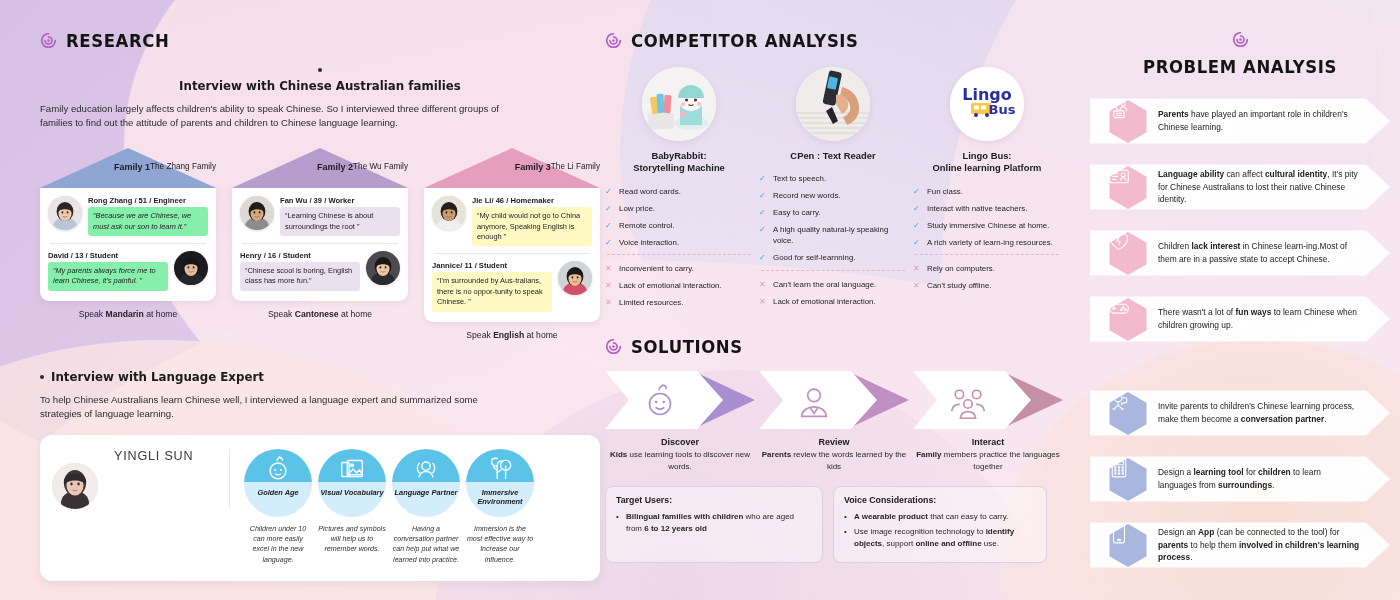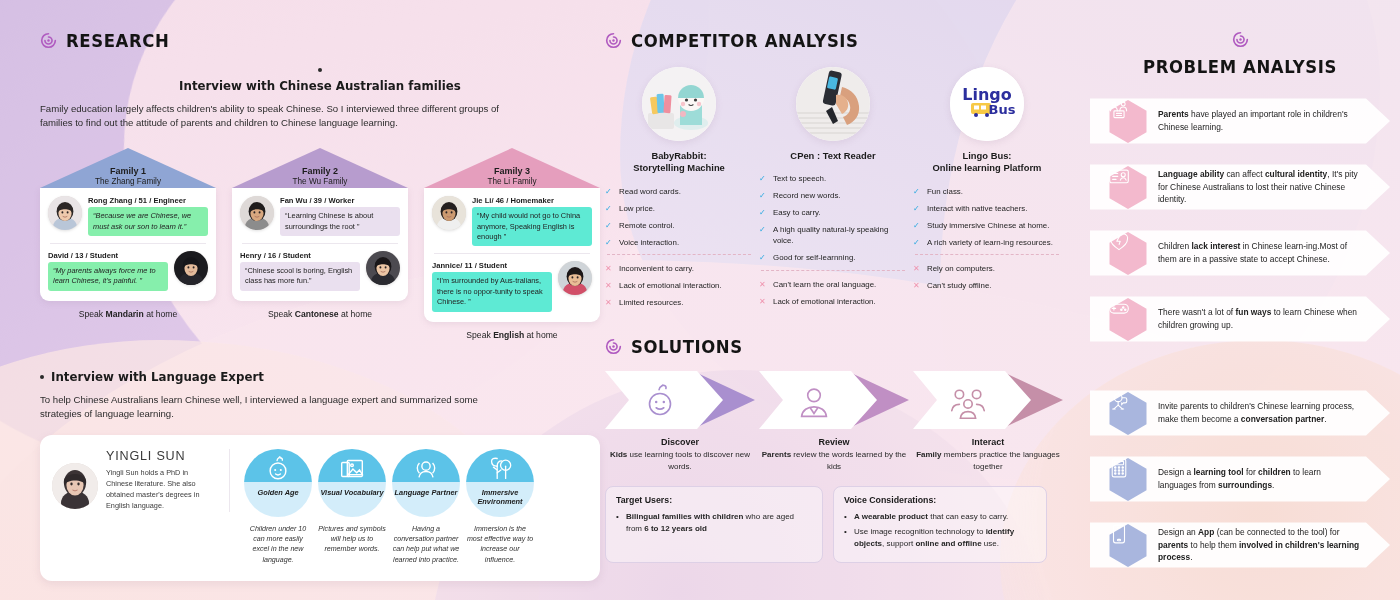--- a/index.html
+++ b/index.html
@@ -93,21 +93,21 @@
   }
   .bullet-dot { width: 4px; height: 4px; border-radius: 50%; background: #2a2a2a; flex:0 0 4px;}
   .para { font-size: 9.6px; line-height: 1.48; color: #2c2c2c; max-width: 480px; }
 
   
   .families { display: flex; gap: 16px; }
   .fam { width: 176px; position: relative; }
   .roof { width: 176px; height: 40px; position: relative; }
   .roof svg { position: absolute; inset: 0; }
   .roof-txt {
-    position: absolute; inset: 0; display:flex; flex-direction: column;
+    position: absolute; inset: 0; display:flex; flex-direction: row;
     align-items:center; justify-content:flex-end; padding-bottom: 2px;
     color:#1d1d1d;
   }
   .fam-no { font-size: 9px; font-weight: 700; line-height:1.15;}
   .fam-name { font-size: 8.2px; line-height:1.2;}
   .fam-body {
     background: #fff; border-radius: 0 0 9px 9px;
     padding: 8px 8px 10px; box-shadow: 0 2px 6px rgba(140,110,140,.13);
   }
   .qrow { display: flex; gap: 6px; align-items: flex-start; }
@@ -119,32 +119,32 @@
   }
   .qtext { flex: 1; }
   .qname { font-size: 7.6px; font-weight: 700; color: #1c1c1c; margin-bottom: 2px; }
   .qname.r { text-align: left; }
   .bubble {
     font-size: 7.4px; line-height: 1.4; color: #222;
     border-radius: 3px; padding: 4px 5px;
   }
   .b-blue { background: #86efac; font-style: italic; }
   .b-purp { background: #eae0ef; }
-  .b-pink { background: #5eead4; }
+  .b-pink { background: #fef9c3; }
   .divider { height:1px; background:#ece7ee; margin: 7px 2px; }
   .speak { text-align:center; font-size: 8.6px; margin-top: 8px; color:#242424;}
   .speak b { font-weight: 700; }
 
   
   .expert {
     background:#fff; border-radius: 12px; padding: 14px 12px 16px;
     box-shadow: 0 3px 9px rgba(150,115,145,.14);
     display:flex; gap: 10px; align-items: flex-start;
   }
-  .expert-bio { display:flex; gap:8px; width: 178px; padding-right: 22px; border-right: 1px solid #ece7ee;}
+  .expert-bio { display:flex; gap:16px; width: 178px; padding-right: 22px; border-right: 1px solid #ece7ee;}
   .expert-av { width: 46px; height: 46px; flex:0 0 46px; border-radius:50%; overflow:hidden; background:#ded6d2; position:relative; margin-top: 14px;}
   .expert-name { font-size: 12.6px; letter-spacing:.8px; color:#3a3a3a; margin-bottom: 5px;}
   .expert-txt { font-size: 7.3px; line-height: 1.5; color:#3b3b3b;}
   .strats { display:flex; gap: 6px; flex: 1; padding-left: 4px; font-style: italic;}
   .strat { width: 68px; text-align:center; }
   .s-circ {
     width: 68px; height: 68px; border-radius: 50%;
     background: linear-gradient(to bottom, #5cc3e8 0%, #5cc3e8 49%, #d3edfa 49%, #d3edfa 100%);
     display:flex; flex-direction:column; align-items:center; justify-content:flex-start;
     position:relative; margin-bottom: 7px;
@@ -395,21 +395,20 @@
             <ellipse cx="23" cy="20" rx="11" ry="13" fill="#3b3335"></ellipse>
             <ellipse cx="23" cy="22" rx="8.6" ry="10.5" fill="#e8c7b4"></ellipse>
             <path d="M12 17c2-8 20-8 22 0 .5 3 0 5-1 5-1-6-19-6-20 0-1 0-1.5-2-1-5z" fill="#2f292b"></path>
             <ellipse cx="19.5" cy="21" rx="1.2" ry="1.4" fill="#332b2a"></ellipse>
             <ellipse cx="26.5" cy="21" rx="1.2" ry="1.4" fill="#332b2a"></ellipse>
             <path d="M20.5 27q2.5 1.8 5 0" stroke="#b8796a" stroke-width=".9" fill="none"></path>
           </svg>
         </div>
         <div style="flex:1;">
           <div class="expert-name">YINGLI SUN</div>
-          <div class="expert-txt">Yingli Sun holds a PhD in Chinese literature. She also obtained master's degrees in English language.</div>
         </div>
       </div>
       <div class="strats">
           <div class="strat">
             <div class="s-circ">
               <div class="s-icon">
                 <svg viewBox="0 0 32 32" width="30" height="30" fill="none" stroke="#fff" stroke-width="1.5" stroke-linecap="round">
                   <path d="M15 7c0-2 2-3 3-4"></path>
                   <path d="M18 4c2 0 3 1 2.6 2.6"></path>
                   <circle cx="16" cy="18" r="8.4"></circle>

